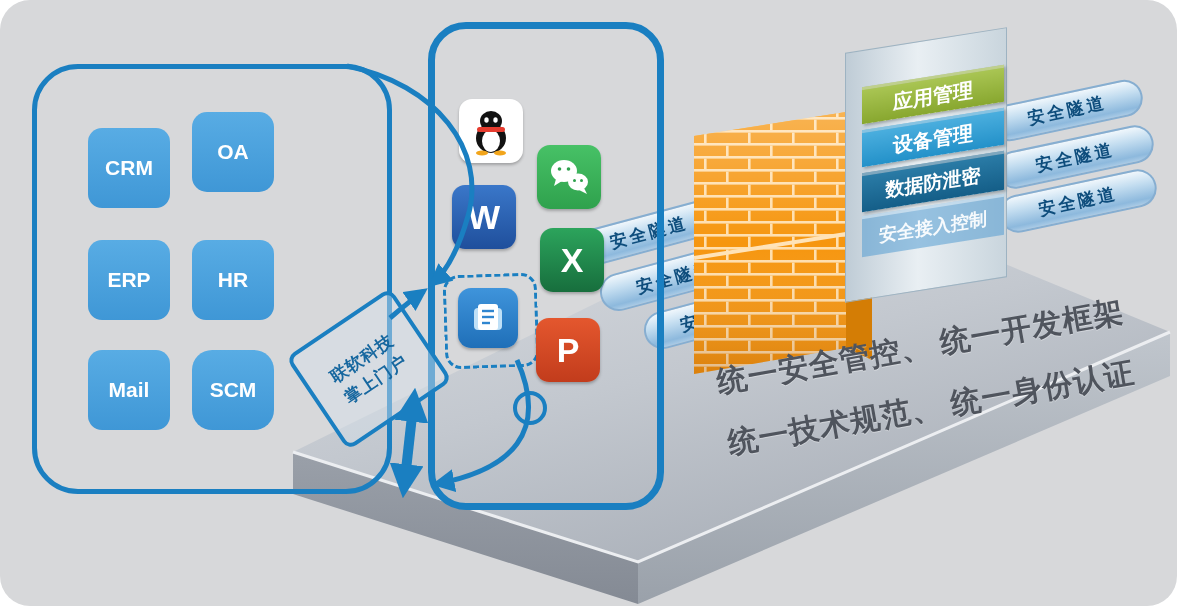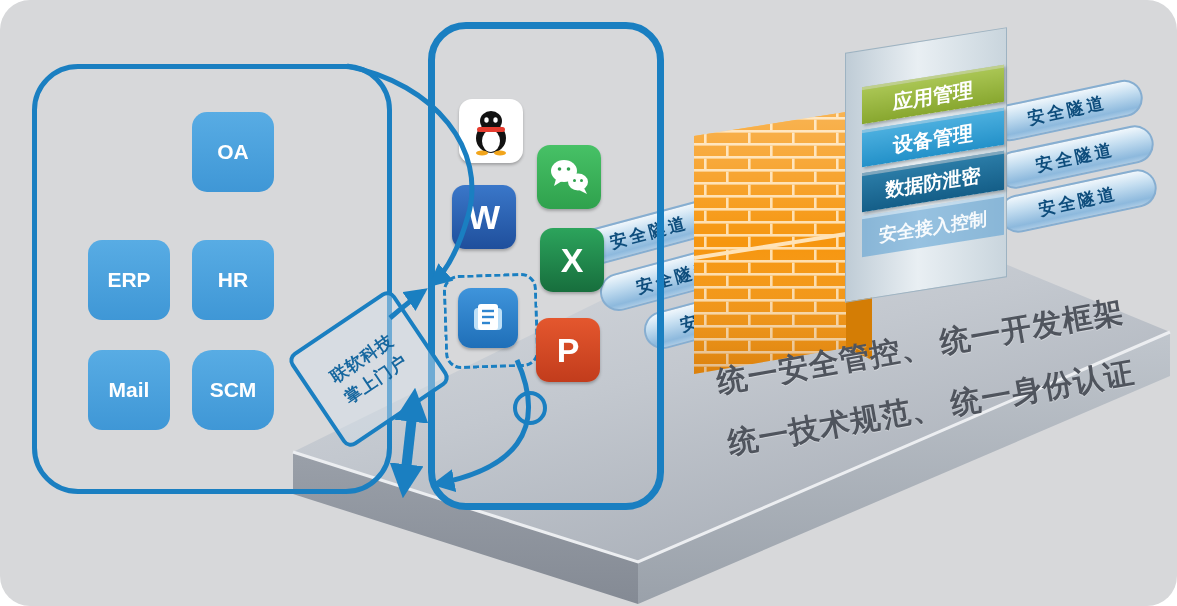--- a/index.html
+++ b/index.html
@@ -91,20 +91,21 @@
         <stop offset="1" stop-color="#9aa1aa"></stop>
       </linearGradient>
     </defs>
     <polygon points="293,452 826,190 1170,332 638,562" fill="url(#topGrad)"></polygon>
     <polygon points="293,452 638,562 638,604 293,494" fill="url(#frontGradL)"></polygon>
     <polygon points="638,562 1170,332 1170,376 638,604" fill="url(#frontGradR)"></polygon>
     <polyline points="293,452 638,562 1170,332" fill="none" stroke="#eceef1" stroke-width="3"></polyline>
   </svg>
 
   <div class="left-panel"></div>
+  <div class="app-btn" style="left:88px;top:128px;">CRM</div>
   <div class="app-btn" style="left:192px;top:112px;border-radius:15px;">OA</div>
   <div class="app-btn" style="left:88px;top:240px;">ERP</div>
   <div class="app-btn" style="left:192px;top:240px;">HR</div>
   <div class="app-btn" style="left:88px;top:350px;">Mail</div>
   <div class="app-btn" style="left:192px;top:350px;border-radius:20px;">SCM</div>
 
   <div class="tube tube-l" style="left:574px;top:214px;width:146px;height:33px;">安全隧道</div>
   <div class="tube tube-l" style="left:598px;top:258px;width:150px;height:34px;">安全隧道</div>
   <div class="tube tube-l" style="left:642px;top:296px;width:150px;height:34px;">安全隧道</div>
 

